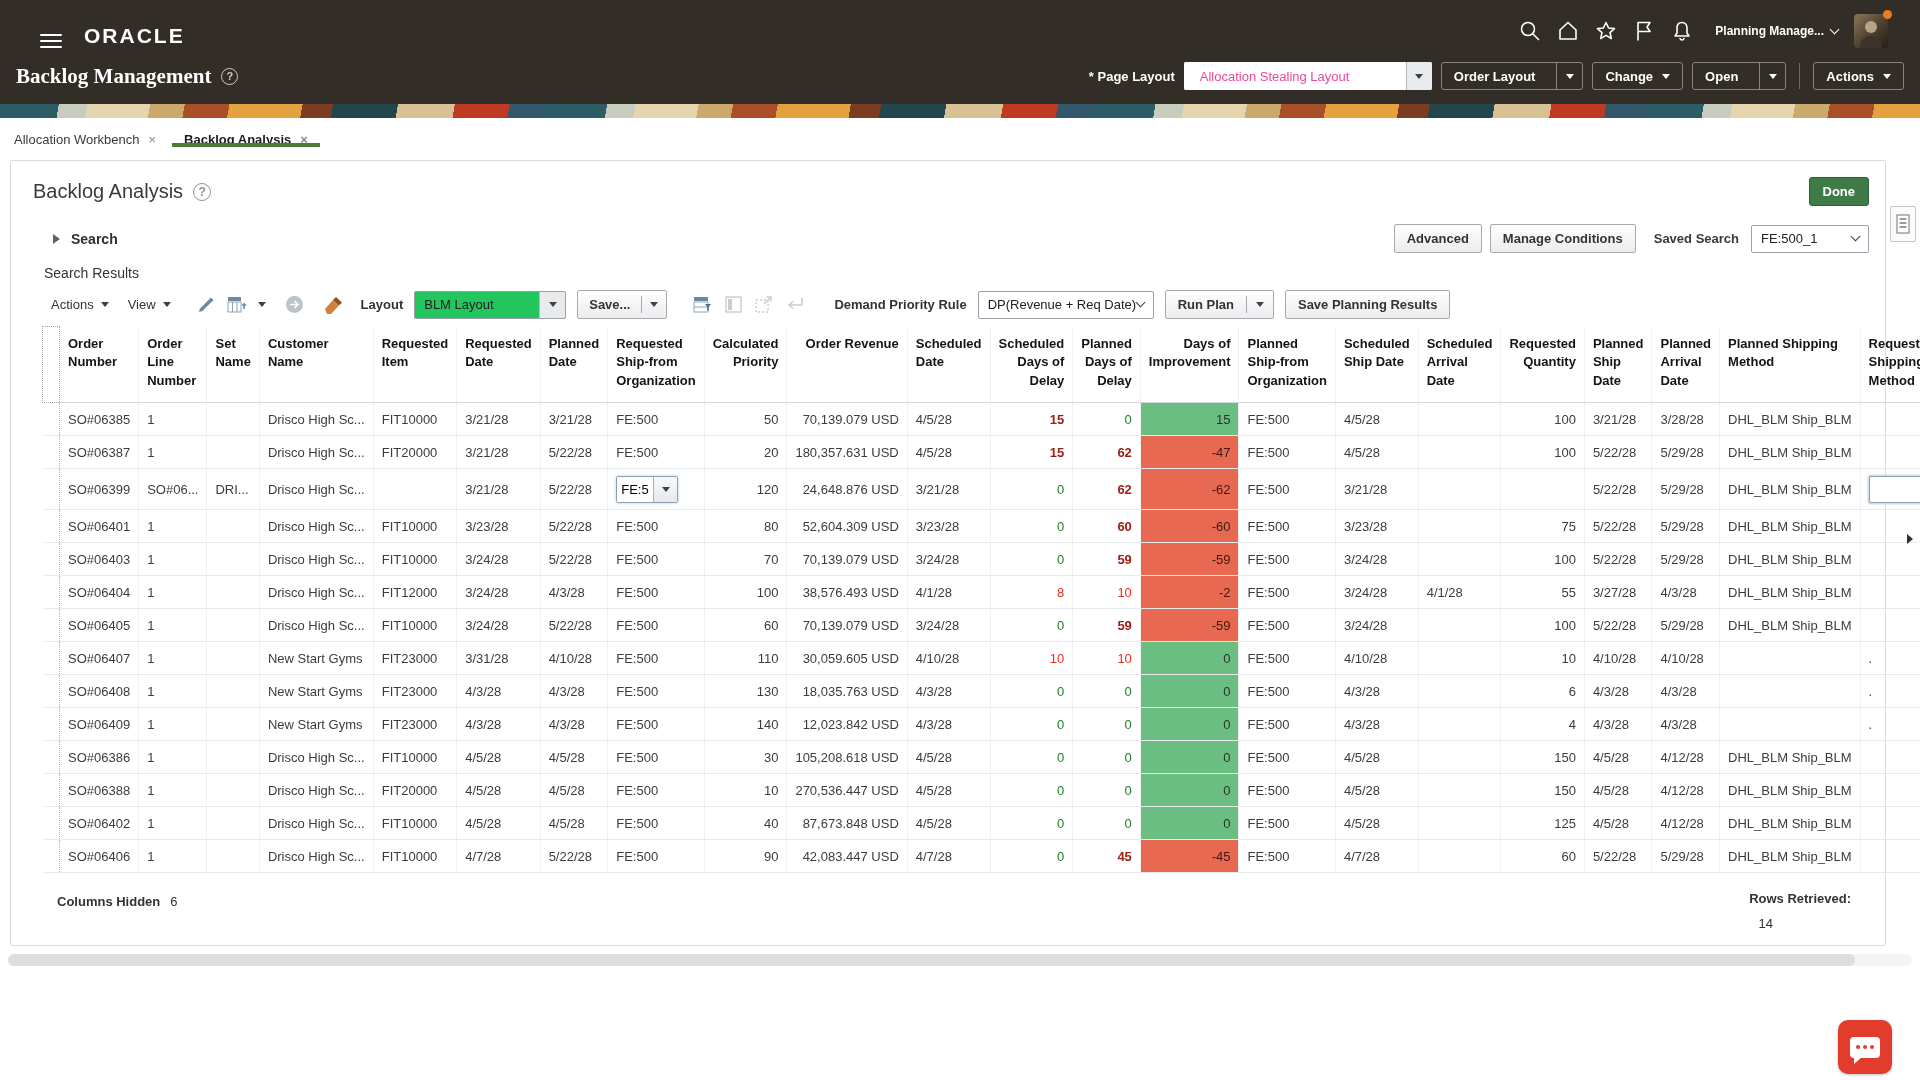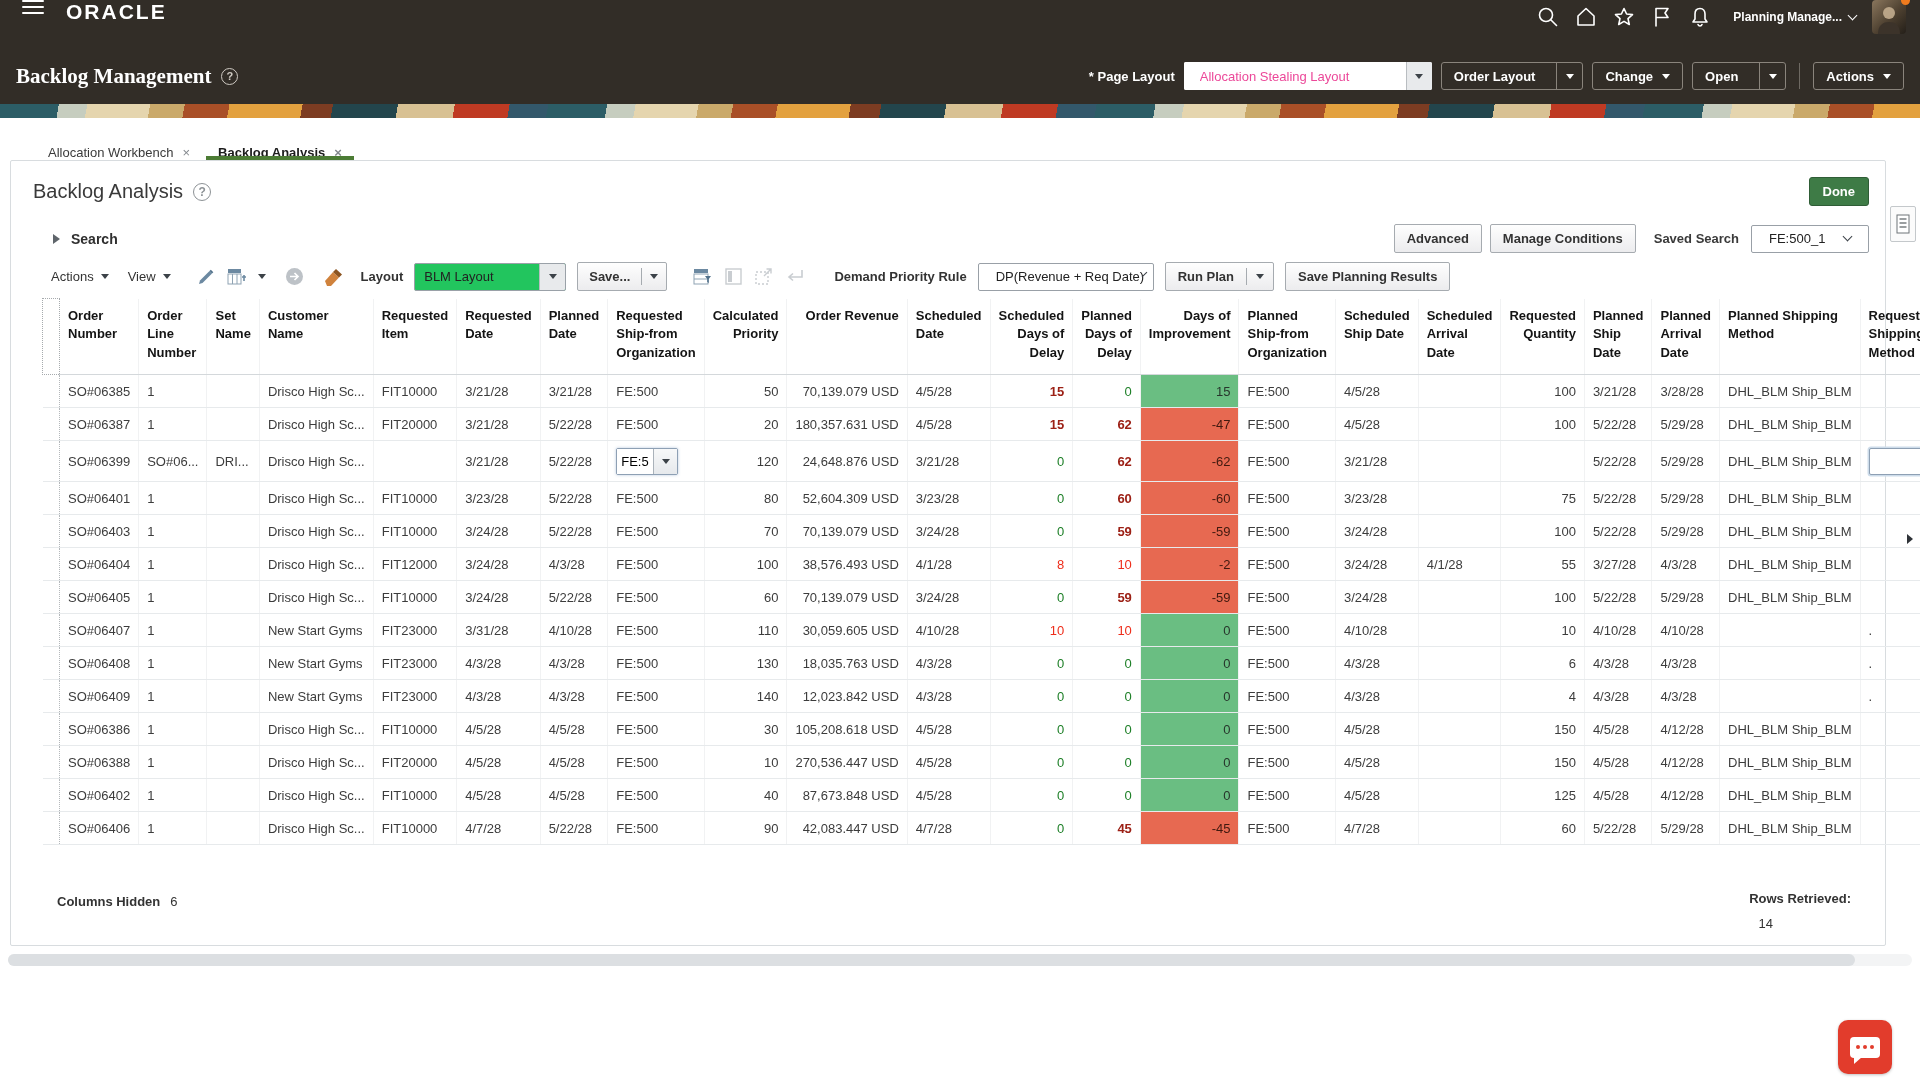--- a/index.html
+++ b/index.html
@@ -1,20 +1,20 @@
 <!DOCTYPE html>
 <html><head>
 <meta charset="utf-8">
 <style>
 *{box-sizing:border-box;margin:0;padding:0}
 html,body{width:1920px;height:1080px;overflow:hidden}
 body{font-family:"Liberation Sans",sans-serif;background:#fff;position:relative;color:#333}
 
 
-.topbar{height:48px;background:#322d27;display:flex;align-items:flex-start;padding:0 14px;color:#fff}
+.topbar{height:48px;background:#322d27;display:flex;align-items:flex-end;padding:0 32px;color:#fff}
 .burger{width:22px;display:flex;flex-direction:column;gap:4px;margin:0 22px 0 8px;cursor:pointer}
 .burger i{display:block;height:2px;background:#fff;border-radius:1px}
 .logo{font-weight:bold;font-size:21px;letter-spacing:2px}
 .topbar-right{margin-left:auto;display:flex;align-items:center;gap:12px}
 .tb-icon{width:26px;height:26px;display:flex;align-items:center;justify-content:center;cursor:pointer}
 .tb-icon svg{stroke:#fff;fill:none;stroke-width:1.6;stroke-linecap:round;stroke-linejoin:round}
 .user{font-size:12px;font-weight:bold;display:flex;align-items:center;gap:7px;margin-left:8px;cursor:pointer;white-space:nowrap}
 .chev{width:7px;height:7px;border-right:1.6px solid #fff;border-bottom:1.6px solid #fff;transform:rotate(45deg);margin-top:-4px}
 .chev.dk{border-color:#3c4248}
 .avatar-wrap{position:relative;margin-left:4px}
@@ -35,39 +35,39 @@
 .dark-btn{height:28px;border:1px solid #8a847c;border-radius:3px;background:transparent;color:#fff;font-size:13px;font-weight:bold;display:flex;align-items:center;padding:0 12px;gap:9px;cursor:pointer;white-space:nowrap}
 .dark-btn.split{padding:0}
 .dark-btn .main{padding:0 12px;display:flex;align-items:center;height:100%}
 .dark-btn .caret-seg{width:26px;border-left:1px solid #8a847c;display:flex;align-items:center;justify-content:center;height:100%}
 .vsep{width:1px;height:26px;background:#6e6962;margin:0 4px}
 
 
 .deco{height:14px;background:repeating-linear-gradient(100deg,#2c5d66 0 58px,#c6cdbf 58px 86px,#e5d5ae 86px 148px,#caa96a 148px 182px,#a94f27 182px 226px,#e3a13f 226px 298px,#7c3c22 298px 328px,#23454c 328px 392px,#d8c193 392px 448px,#bf3a23 448px 502px,#33586b 502px 540px)}
 
 
-.tabbar{height:42px;display:flex;align-items:flex-end;padding-left:34px;background:#fff}
+.tabbar{height:42px;display:flex;align-items:center;padding-left:0;background:#fff}
 .tab{display:flex;align-items:center;gap:9px;padding:0 14px;font-size:13px;color:#3a3a3a;position:relative;cursor:pointer;white-space:nowrap}
 .tab .x{color:#83888d;font-size:13px;cursor:pointer}
 .tab.active{font-weight:bold;color:#1c1c1c}
 .tab.active::after{content:"";position:absolute;left:2px;right:2px;bottom:0;height:4px;background:#4c7c35}
 
 
 .panel{position:absolute;left:10px;top:160px;width:1876px;height:786px;border:1px solid #d8dcdf;border-radius:2px;background:#fff}
 .panel-head{display:flex;align-items:center;padding:16px 16px 4px 22px}
 .panel-title{font-size:20px;color:#3a3a3a;display:flex;align-items:center;gap:10px}
 .panel-title .help-circle{border-color:#8d9296;color:#8d9296;width:18px;height:18px;font-size:12px}
 .done-btn{margin-left:auto;background:#3e7b46;border:1px solid #2f5d36;color:#fff;font-size:13px;font-weight:bold;padding:6px 13px;border-radius:3px;cursor:pointer}
 .search-row{display:flex;align-items:center;padding:14px 16px 0 42px}
 .disc-tri{width:0;height:0;border-top:5px solid transparent;border-bottom:5px solid transparent;border-left:7px solid #5f656b;margin-right:11px;cursor:pointer}
 .search-label{font-size:14px;font-weight:bold;color:#2f2f2f}
 .search-right{margin-left:auto;display:flex;align-items:center;gap:8px}
 .lt-btn{background:linear-gradient(#fefefe,#ececee);border:1px solid #a6abb0;border-radius:2px;font-size:13px;font-weight:bold;color:#333;padding:6px 12px;cursor:pointer;white-space:nowrap}
 .saved-label{font-size:13px;font-weight:bold;color:#3a3a3a;margin:0 4px 0 10px;white-space:nowrap}
-.select{display:flex;align-items:center;justify-content:space-between;background:#fff;border:1px solid #99a0a7;border-radius:2px;height:28px;padding:0 17px;font-size:13px;color:#222;cursor:pointer;white-space:nowrap}
+.select{display:flex;align-items:center;justify-content:space-between;background:#fff;border:1px solid #99a0a7;border-radius:2px;height:28px;padding:0 9px;font-size:13px;color:#222;cursor:pointer;white-space:nowrap}
 .results-label{font-size:14px;color:#333;padding:12px 0 0 33px}
 
 
 .toolbar{display:flex;align-items:center;padding:9px 16px 7px 40px;gap:11px;font-size:13px;color:#333}
 .menu-btn{display:flex;align-items:center;gap:7px;cursor:pointer}
 .tb-ic{width:20px;height:20px;display:flex;align-items:center;justify-content:center;cursor:pointer}
 .tb-ic svg{display:block}
 .bold-lab{font-weight:bold;white-space:nowrap}
 .combo-select{display:flex;height:28px;background:#22c55e;border:1px solid #9aa1a8;border-radius:2px;overflow:hidden}
 .combo-select .val{padding:0 9px;display:flex;align-items:center;font-size:13px;color:#222;white-space:nowrap}
@@ -229,20 +229,21 @@
       <button class="lt-btn">Advanced</button>
       <button class="lt-btn">Manage Conditions</button>
       <span class="saved-label">Saved Search</span>
       <span class="select" style="width:118px">
         <span>FE:500_1</span>
         <span class="chev dk"></span>
       </span>
     </div>
   </div>
 
+  <div class="results-label">Search Results</div>
 
   <div class="toolbar">
     <span class="menu-btn">
         <span>Actions</span>
         <span class="car"></span>
       </span>
     <span class="menu-btn" style="margin-left:8px">
         <span>View</span>
         <span class="car"></span>
       </span>

